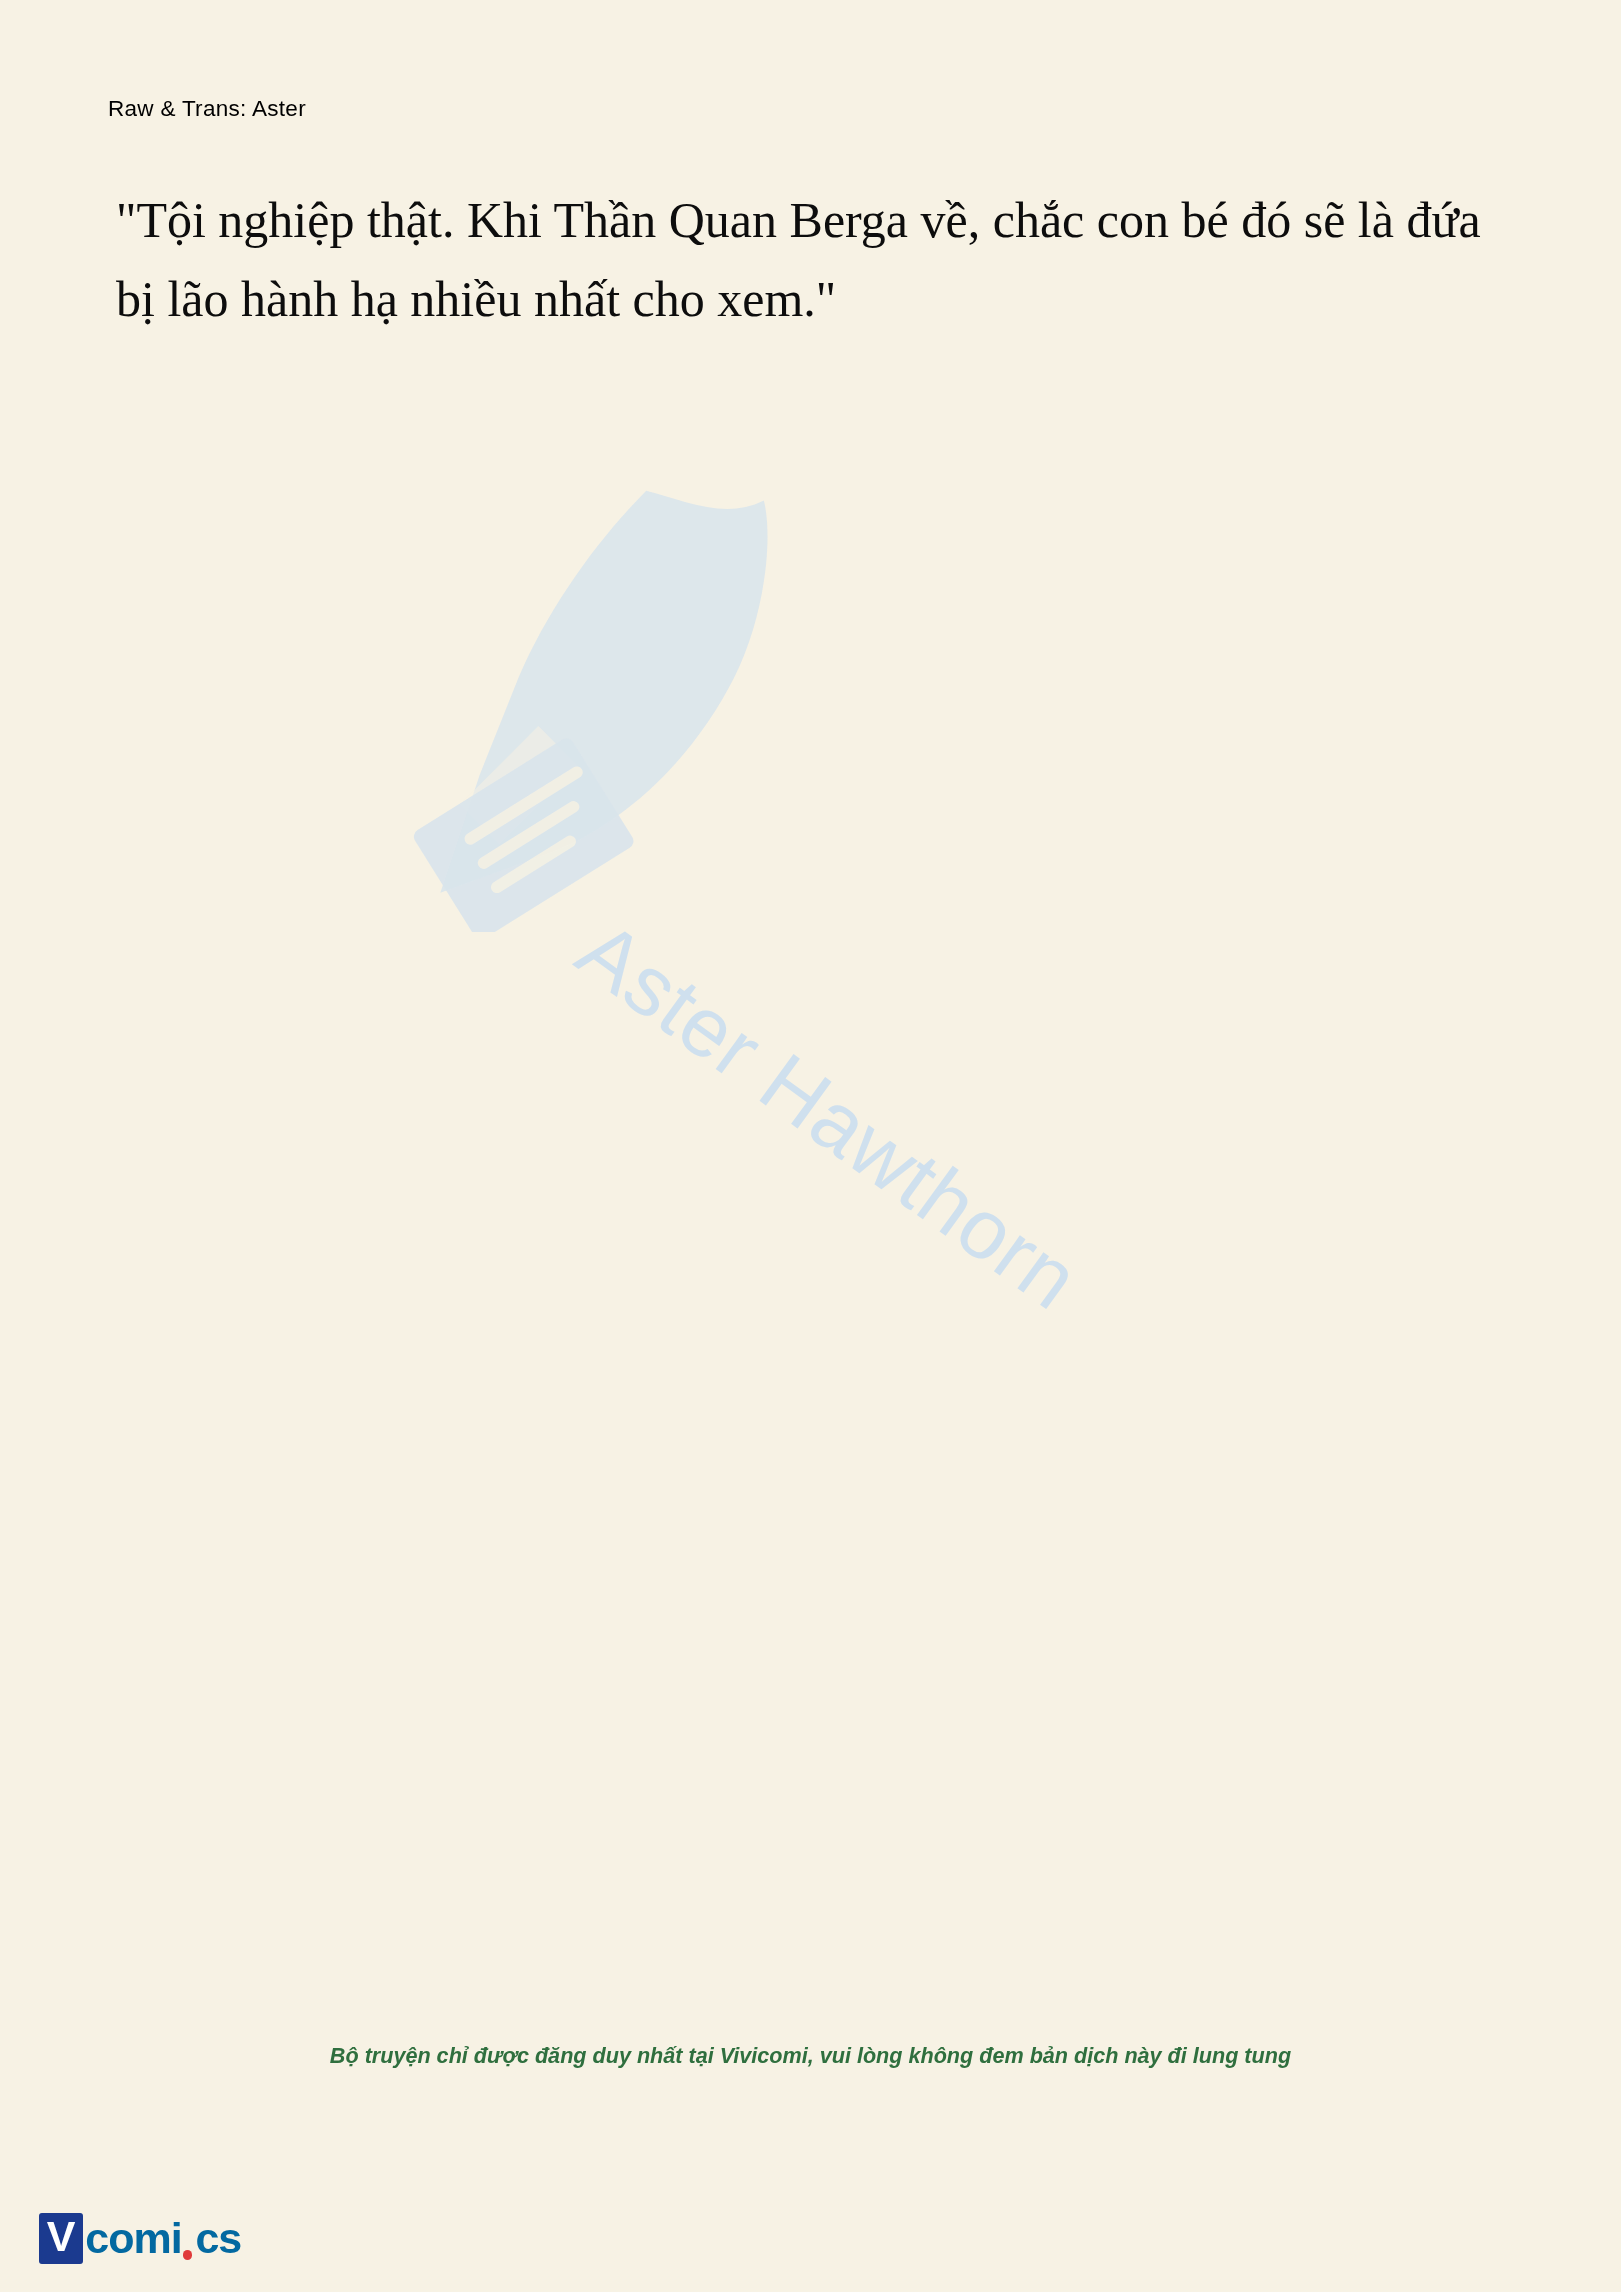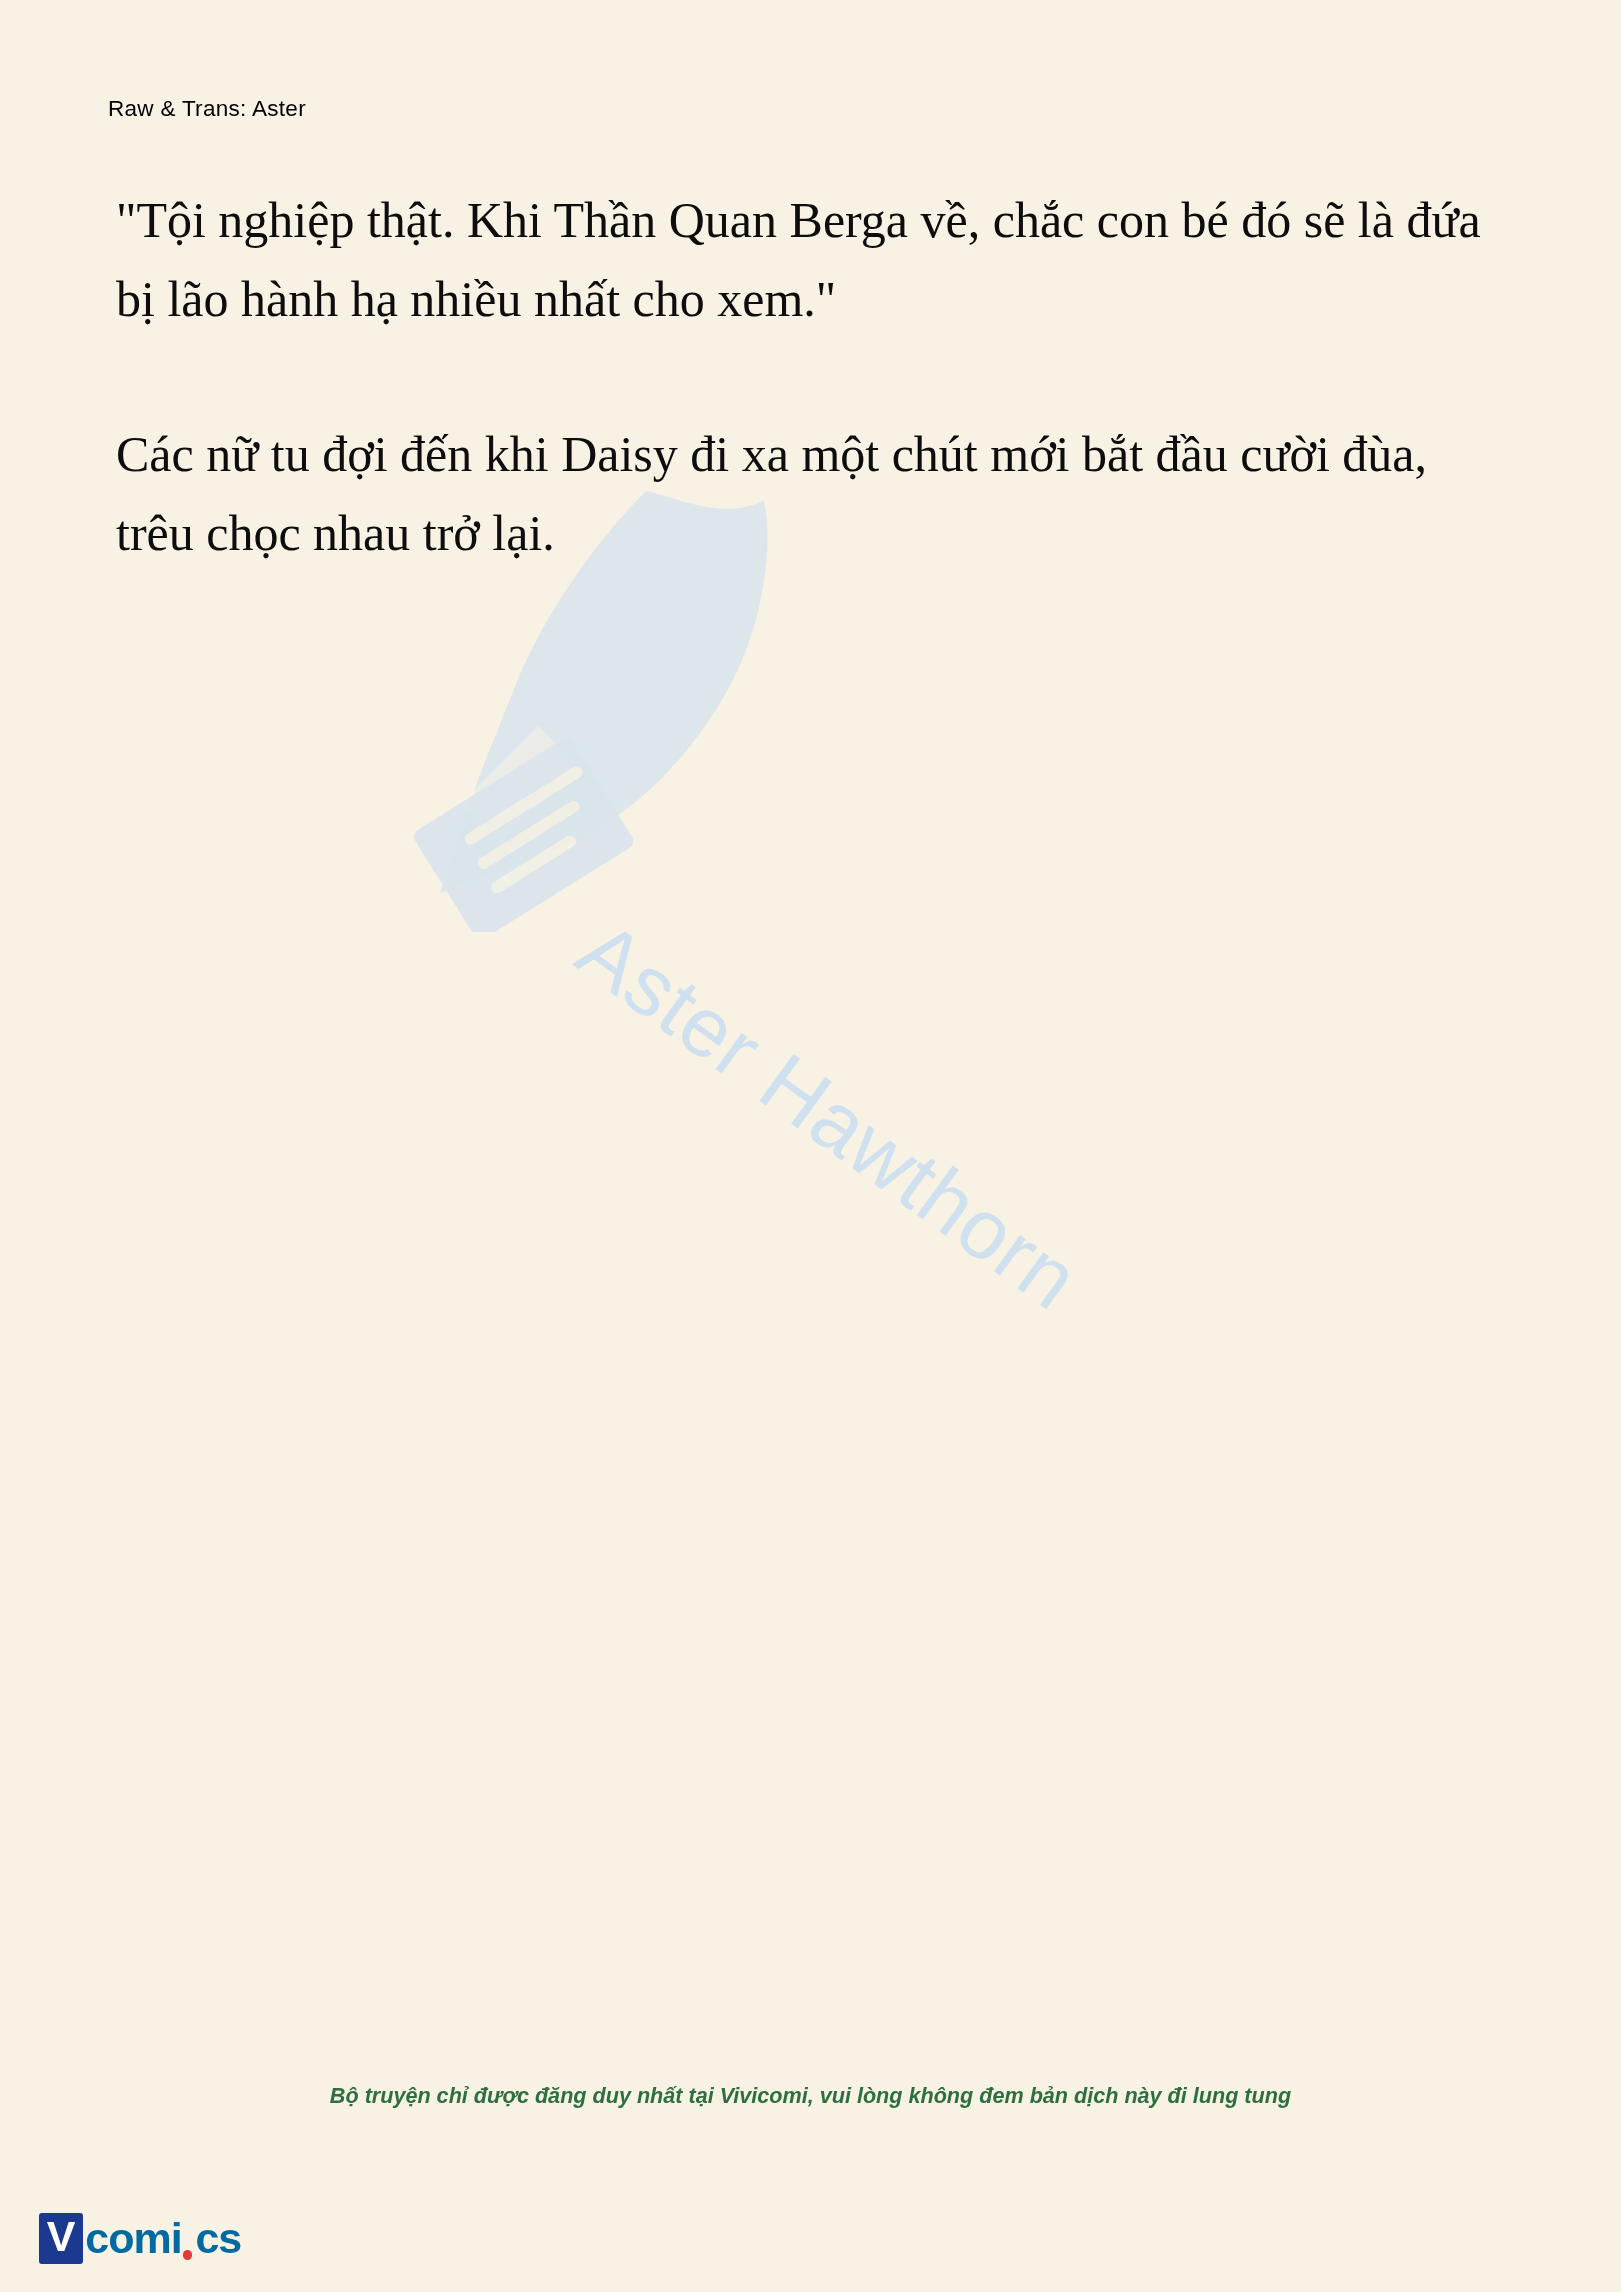--- a/index.html
+++ b/index.html
@@ -95,21 +95,20 @@
     text-align: center;
     z-index: 3;
   }
   .footer-line {
     font-family: "Liberation Sans", sans-serif;
     font-style: italic;
     font-weight: bold;
     font-size: 21.6px;
     color: #2f6f3e;
     line-height: 1.72;
-    margin-top: 40px;
   }
 
   
   .brand {
     position: absolute;
     left: 39px;
     bottom: 29px;
     display: flex;
     align-items: center;
     z-index: 4;
@@ -159,21 +158,20 @@
         <rect x="85" y="385" width="100" height="12" rx="6" transform="rotate(-32 135 391)" fill="#f7f2e4" opacity="0.8"></rect>
       </g>
     </svg>
     <div class="wm-text">Aster Hawthorn</div>
   </div>
 
   <div class="credit-top">Raw &amp; Trans: Aster</div>
 
   <div class="content">
     <p class="para p1">"Tội nghiệp thật. Khi Thần Quan Berga về, chắc con bé đó sẽ là đứa bị lão hành hạ nhiều nhất cho xem."</p>
-    <p class="para p2">Các nữ tu đợi đến khi Daisy đi xa một chút mới bắt đầu cười đùa, trêu chọc nhau trở lại.</p>
   </div>
 
   <div class="footer">
     <div class="footer-line">Bộ truyện chỉ được đăng duy nhất tại Vivicomi, vui lòng không đem bản dịch này đi lung tung</div>
   </div>
 
   <div class="brand">
     <span class="brand-v">V</span>
     <span class="brand-word">comi</span>
     <span class="brand-dot"></span>

